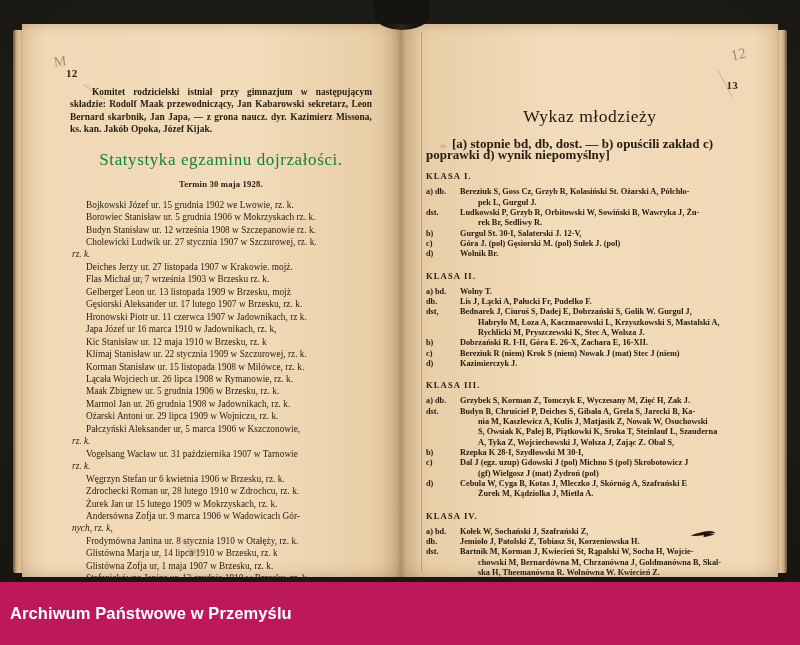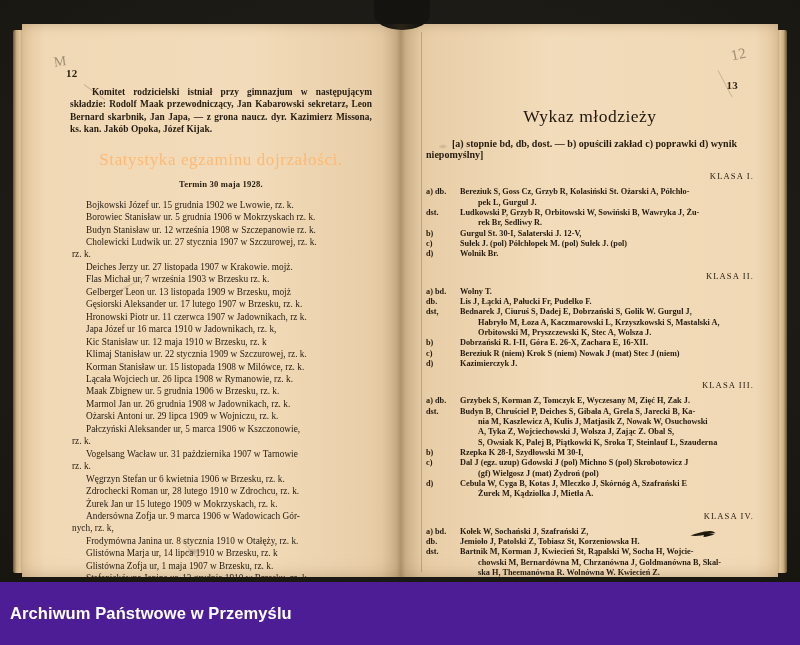--- a/index.html
+++ b/index.html
@@ -144,21 +144,21 @@
     text-indent: 22px;
     letter-spacing: .05px;
     font-weight: bold;
     color: #241a0e;
   }
   .head-main {
     text-align: center;
     font-size: 17px;
     letter-spacing: .6px;
     margin-top: 14px;
-    color: #fdba74;
+    color: #15803d;
   }
   .head-sub {
     text-align: center;
     font-size: 8.6px;
     font-weight: bold;
     letter-spacing: .2px;
     margin-top: 9px;
     color: #241a0e;
   }
 
@@ -169,42 +169,43 @@
     letter-spacing: .02px;
   }
   .namelist .ln {
     text-indent: 16px;
     white-space: normal;
   }
   .namelist .cont {
     text-indent: -16px;
     padding-left: 18px;
     margin-left: -16px;
+    font-style: italic;
   }
 
   
   .head-wykaz {
     text-align: center;
     font-size: 17.5px;
     letter-spacing: .5px;
     margin-top: 30px;
     color: #20170c;
   }
   .legend {
-    font-size: 10px;
+    font-size: 13px;
     font-weight: bold;
     line-height: 10.6px;
     text-indent: 26px;
     margin-top: 12px;
     letter-spacing: .02px;
   }
   .klasa {
-    text-align: right;
+    text-align: left;
     font-size: 8.6px;
-    font-weight: normal;
+    font-weight: bold;
     letter-spacing: 1.1px;
     margin-top: 11px;
     margin-bottom: 6px;
   }
 
   .entry {
     display: flex;
     font-size: 8.25px;
     line-height: 10.35px;
     letter-spacing: .01px;
@@ -258,21 +259,21 @@
     pointer-events: none;
   }
 
   
   .watermark {
     position: absolute;
     left: 0;
     bottom: 0;
     width: 800px;
     height: 63px;
-    background: #4c1d95;
+    background: #be185d;
     display: flex;
     align-items: center;
   }
   .watermark span {
     font-family: "Liberation Sans", sans-serif;
     font-size: 16.5px;
     font-weight: bold;
     color: #ffffff;
     letter-spacing: .1px;
     margin-left: 10px;
@@ -386,21 +387,21 @@
             </div>
             <div class="entry">
               <div class="tag">b)</div>
               <div class="body">
                 <span>Gurgul St. 30-I, Salaterski J. 12-V,</span>
               </div>
             </div>
             <div class="entry">
               <div class="tag">c)</div>
               <div class="body">
-                <span>Sułek J. (pol) Półchłopek M. (pol) Sułek J. (pol)</span>
+                <span>Góra J. (pol) Gęsiorski M. (pol) Sułek J. (pol)</span>
               </div>
             </div>
             <div class="entry">
               <div class="tag">d)</div>
               <div class="body">
                 <span>Wolnik Br.</span>
               </div>
             </div>
             <div class="klasa">KLASA II.</div>
             <div class="entry">
@@ -413,21 +414,21 @@
               <div class="tag">db.</div>
               <div class="body">
                 <span>Lis J, Łącki A, Pałucki Fr, Pudełko F.</span>
               </div>
             </div>
             <div class="entry">
               <div class="tag">dst,</div>
               <div class="body">
                 <span>Bednarek J, Ciuruś S, Dadej E, Dobrzański S, Golik  W. Gurgul J,</span>
                 <span class="ind">Habryło M, Łoza A, Kaczmarowski L, Krzyszkowski S, Mastalski A,</span>
-                <span class="ind">Orbitowski M, Pryszczewski K, Stec A, Wolsza J.</span>
+                <span class="ind">Rychlicki M, Pryszczewski K, Stec A, Wolsza J.</span>
               </div>
             </div>
             <div class="entry">
               <div class="tag">b)</div>
               <div class="body">
                 <span>Dobrzański R. I-II, Góra E. 26-X, Zachara E, 16-XII.</span>
               </div>
             </div>
             <div class="entry">
               <div class="tag">c)</div>
@@ -446,22 +447,22 @@
               <div class="tag">a) db.</div>
               <div class="body">
                 <span>Grzybek S, Korman Z, Tomczyk  E, Wyczesany M, Zięć H, Zak J.</span>
               </div>
             </div>
             <div class="entry">
               <div class="tag">dst.</div>
               <div class="body">
                 <span>Budyn B, Chruściel P, Deiches S, Gibała A, Grela S,  Jarecki B, Ka-</span>
                 <span class="ind">nia M, Kaszlewicz A, Kulis J, Matjasik Z, Nowak  W, Osuchowski</span>
+                <span class="ind">S, Owsiak K, Palej B, Piątkowki K, Sroka T, Steinlauf L, Szauderna</span>
                 <span class="ind">A, Tyka Z, Wojciechowski J, Wolsza J, Zając Z. Obal S,</span>
-                <span class="ind">S, Owsiak K, Palej B, Piątkowki K, Sroka T, Steinlauf L, Szauderna</span>
               </div>
             </div>
             <div class="entry">
               <div class="tag">b)</div>
               <div class="body">
                 <span>Rzepka K 28-I, Szydłowski M 30-I,</span>
               </div>
             </div>
             <div class="entry">
               <div class="tag">c)</div>

